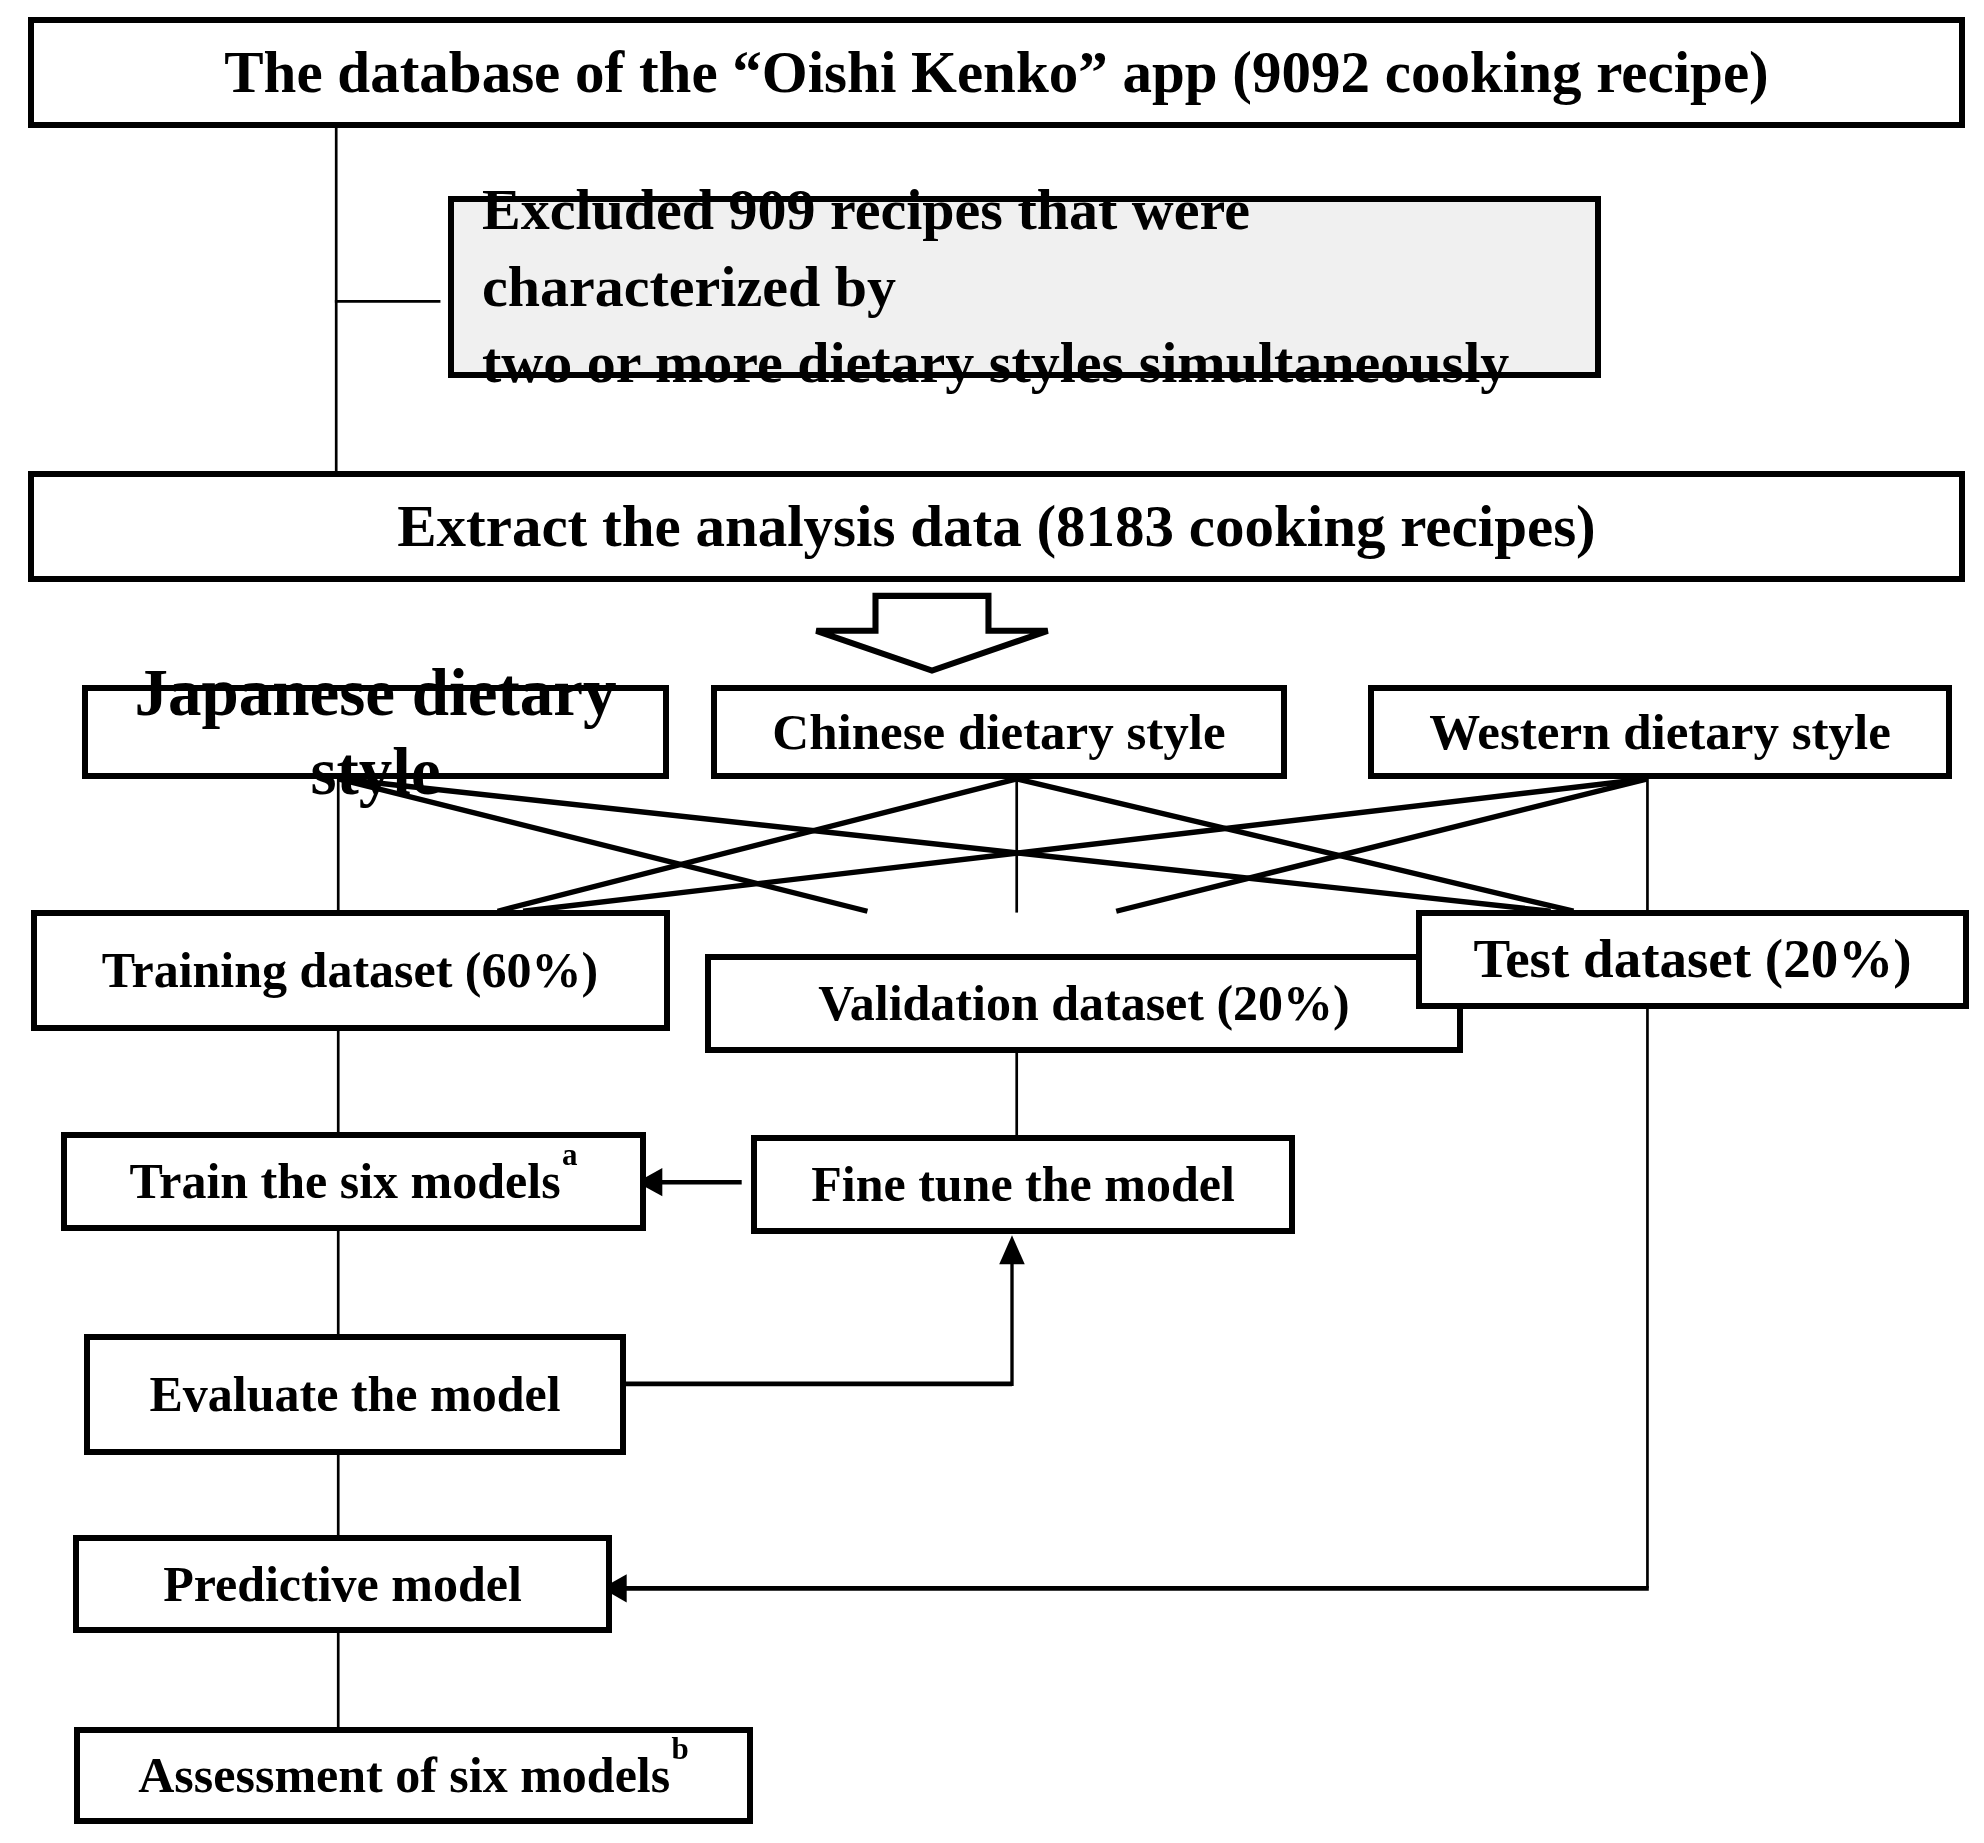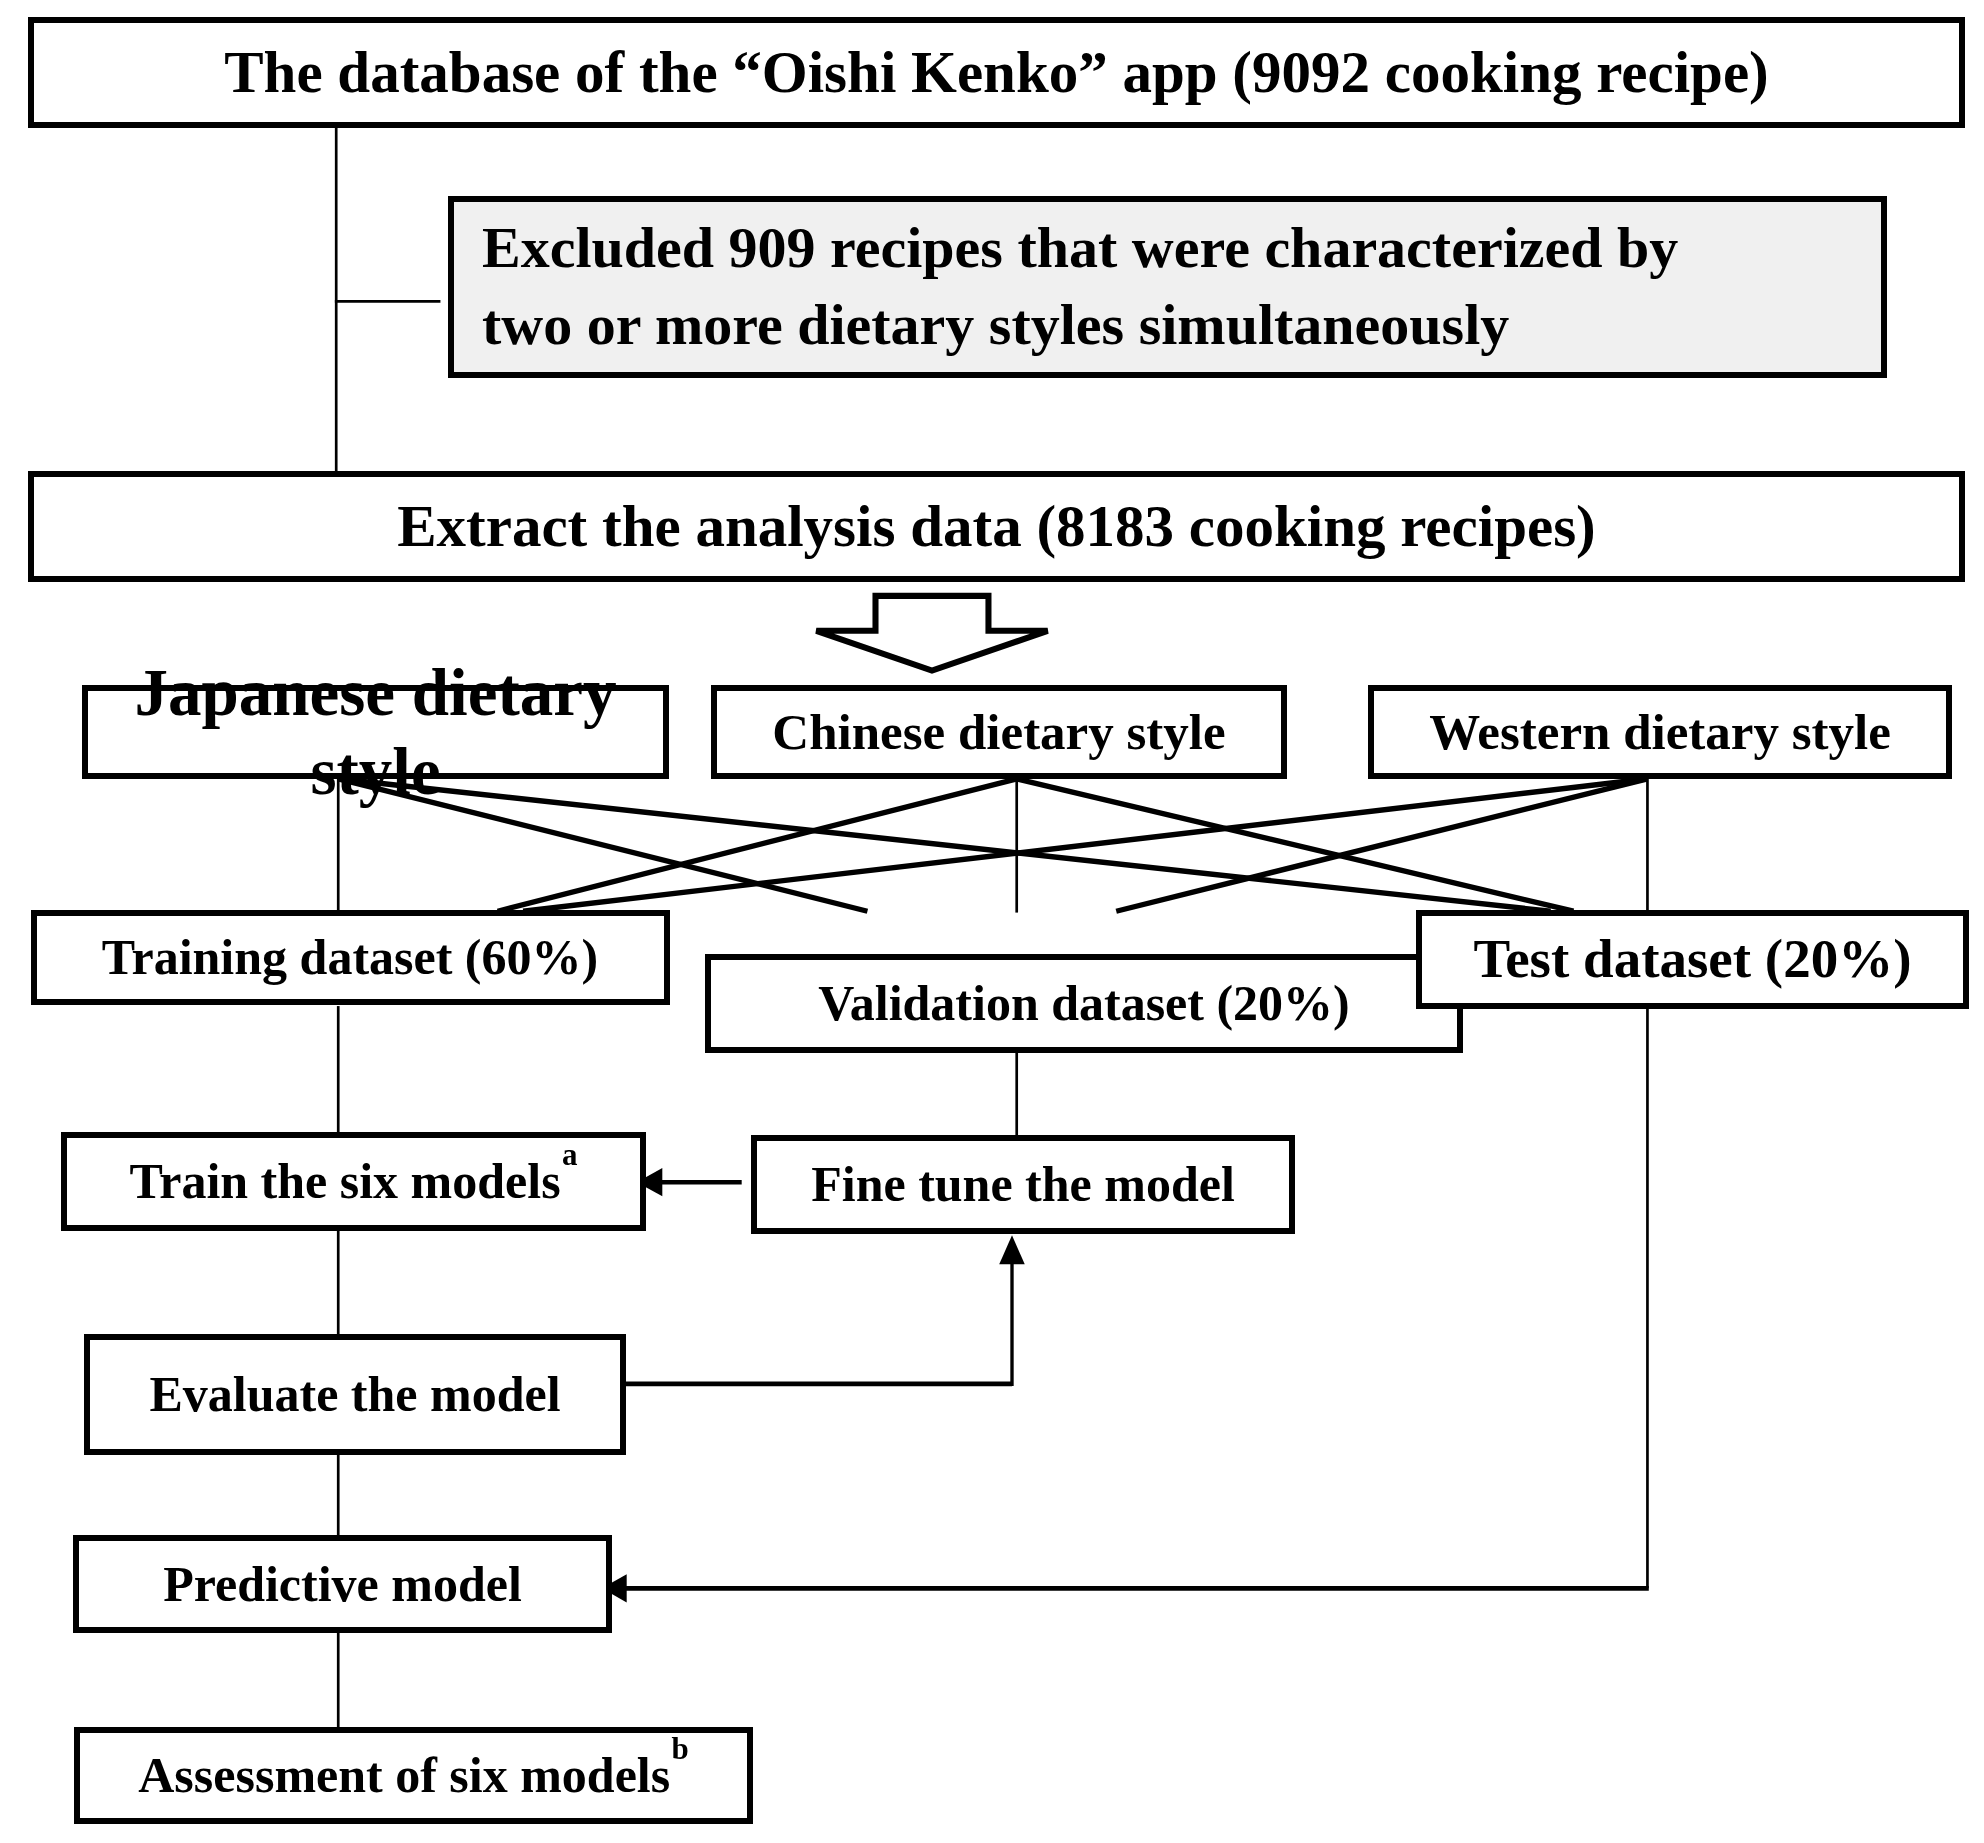--- a/index.html
+++ b/index.html
@@ -86,21 +86,21 @@
     <line x1="2452" y1="2362" x2="930" y2="2362" stroke="#000" stroke-width="7"></line>
     <polygon points="895,2362 932,2341 932,2383" fill="#000"></polygon>
 
     <line x1="503" y1="2427" x2="503" y2="2572" stroke="#000" stroke-width="4"></line>
   </svg>
 
   <div class="box" style="left:17px;top:17px;width:1937px;height:111px;font-size:59px;">
     <span class="lbl">The database of the “Oishi Kenko” app (9092 cooking recipe)</span>
   </div>
 
-  <div class="box gray" style="left:437px;top:196px;width:1439px;height:182px;font-size:58px;">
+  <div class="box gray" style="left:437px;top:196px;width:1153px;height:182px;font-size:58px;">
     <span class="lines">
       <span>Excluded 909 recipes that were characterized by</span>
       <span>two or more dietary styles simultaneously</span>
     </span>
   </div>
 
   <div class="box" style="left:17px;top:471px;width:1937px;height:111px;font-size:59px;">
     <span class="lbl">Extract the analysis data (8183 cooking recipes)</span>
   </div>
 
@@ -109,21 +109,21 @@
   </div>
 
   <div class="box" style="left:700px;top:685px;width:576px;height:94px;font-size:51px;">
     <span class="lbl">Chinese dietary style</span>
   </div>
 
   <div class="box" style="left:1357px;top:685px;width:584px;height:94px;font-size:51px;">
     <span class="lbl">Western dietary style</span>
   </div>
 
-  <div class="box" style="left:19.5px;top:910px;width:639px;height:95px;font-size:50px;">
+  <div class="box" style="left:19.5px;top:910px;width:639px;height:121px;font-size:50px;">
     <span class="lbl">Training dataset (60%)</span>
   </div>
 
   <div class="box" style="left:694px;top:954px;width:758px;height:99px;font-size:50px;">
     <span class="lbl">Validation dataset (20%)</span>
   </div>
 
   <div class="box" style="left:1405px;top:910px;width:553px;height:99px;font-size:55px;">
     <span class="lbl">Test dataset (20%)</span>
   </div>

